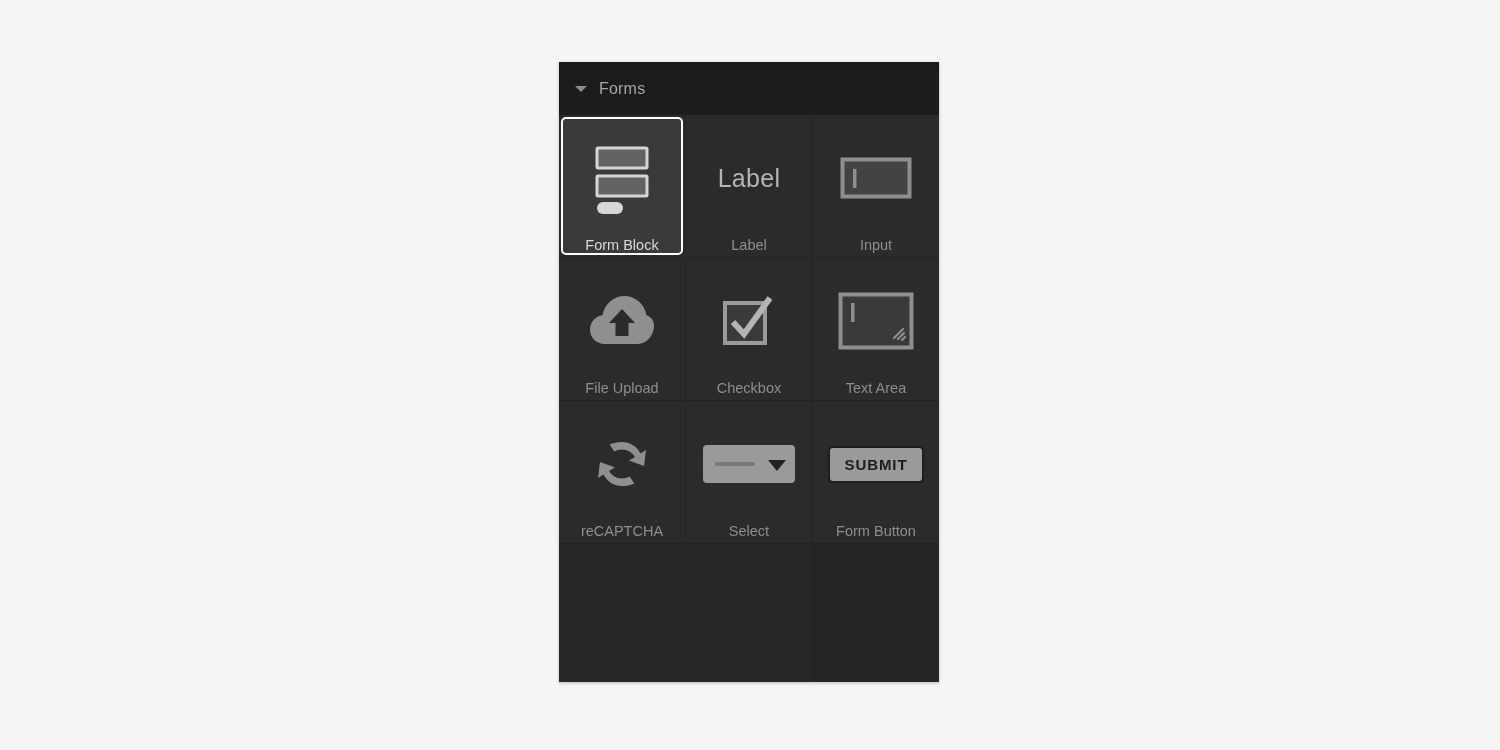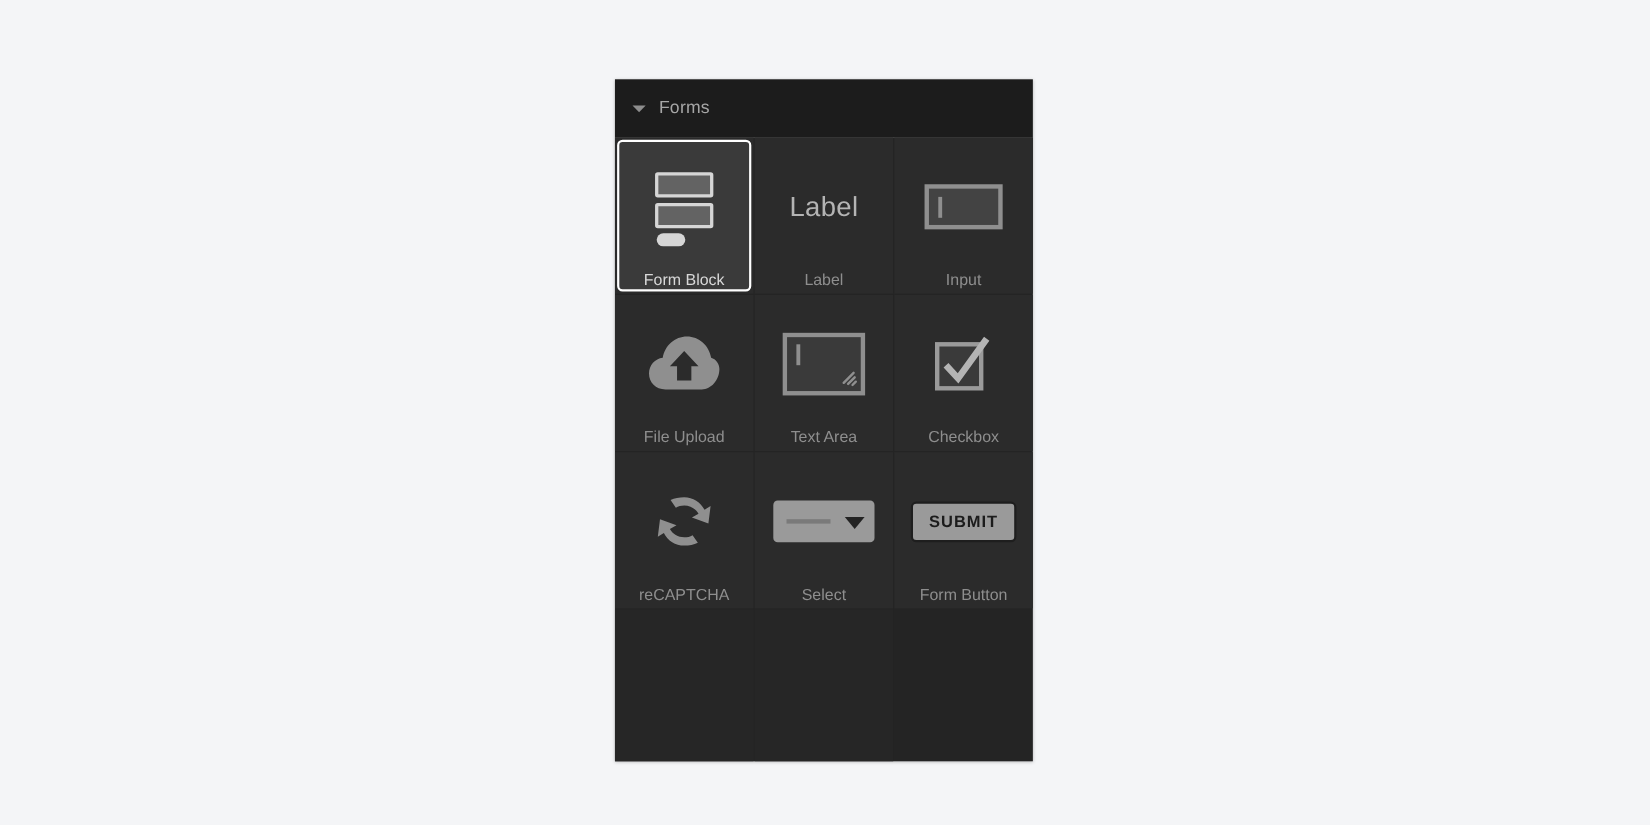--- a/index.html
+++ b/index.html
@@ -17,24 +17,24 @@
   .stage {
     position: relative;
     width: 1500px;
     height: 750px;
   }
 
   
   .panel {
     position: absolute;
     left: 559px;
-    top: 72px;
+    top: 62px;
     width: 380px;
     height: 620px;
-    background: #a3a3a3;
+    background: #701a75;
     overflow: hidden;
     box-shadow: 0 1px 3px rgba(0,0,0,0.25);
   }
 
   .panel-header {
     height: 53px;
     background: #1c1c1c;
     display: flex;
     align-items: center;
     padding-left: 16px;
@@ -180,46 +180,46 @@
               <path d="M33 14 L46 28 L39.5 28 L39.5 41 L26.5 41 L26.5 28 L20 28 Z" fill="#2b2b2b"></path>
             </svg>
           </div>
           <div class="tile-label">File Upload</div>
         </div>
       </div>
 
       <div class="cell">
         <div class="tile">
           <div class="icon-wrap">
+            <svg class="ico" width="54" height="52" viewBox="0 0 54 52">
+              <rect x="3" y="8" width="40" height="40" fill="#3a3a3a" stroke="#9a9a9a" stroke-width="4"></rect>
+              <path d="M11 27 L22 39 L48 3" fill="none" stroke="#b4b4b4" stroke-width="6" stroke-linecap="butt" stroke-linejoin="miter"></path>
+            </svg>
+          </div>
+          <div class="tile-label">Checkbox</div>
+        </div>
+      </div>
+
+      <div class="cell">
+        <div class="tile">
+          <div class="icon-wrap">
             <svg class="ico" width="76" height="58" viewBox="0 0 76 58">
               <rect x="2.5" y="2.5" width="71" height="53" fill="#3a3a3a" stroke="#8f8f8f" stroke-width="4"></rect>
               <rect x="13" y="11" width="3.5" height="19" fill="#8f8f8f"></rect>
               <g stroke="#8f8f8f" stroke-width="2.2" stroke-linecap="round">
                 <line x1="56" y1="46" x2="65" y2="37"></line>
                 <line x1="60" y1="47" x2="66" y2="41"></line>
                 <line x1="64" y1="48" x2="67" y2="45"></line>
               </g>
             </svg>
           </div>
           <div class="tile-label">Text Area</div>
         </div>
       </div>
 
-      <div class="cell">
-        <div class="tile">
-          <div class="icon-wrap">
-            <svg class="ico" width="54" height="52" viewBox="0 0 54 52">
-              <rect x="3" y="8" width="40" height="40" fill="#3a3a3a" stroke="#9a9a9a" stroke-width="4"></rect>
-              <path d="M11 27 L22 39 L48 3" fill="none" stroke="#b4b4b4" stroke-width="6" stroke-linecap="butt" stroke-linejoin="miter"></path>
-            </svg>
-          </div>
-          <div class="tile-label">Checkbox</div>
-        </div>
-      </div>
-
 
       <div class="cell">
         <div class="tile">
           <div class="icon-wrap">
             <svg class="ico" width="56" height="56" viewBox="0 0 56 56">
               <path d="M28 6 C36 6 43 10.5 46.5 17.5 L52 14 L50 30 L35 24.5 L41 21 C38.5 16.5 33.6 13.5 28 13.5 C25.2 13.5 22.6 14.2 20.4 15.5 L15.6 8.6 C19.2 6.9 23.5 6 28 6 Z" fill="#8f8f8f"></path>
               <path d="M28 50 C20 50 13 45.5 9.5 38.5 L4 42 L6 26 L21 31.5 L15 35 C17.5 39.5 22.4 42.5 28 42.5 C30.8 42.5 33.4 41.8 35.6 40.5 L40.4 47.4 C36.8 49.1 32.5 50 28 50 Z" fill="#8f8f8f"></path>
             </svg>
           </div>
           <div class="tile-label">reCAPTCHA</div>

